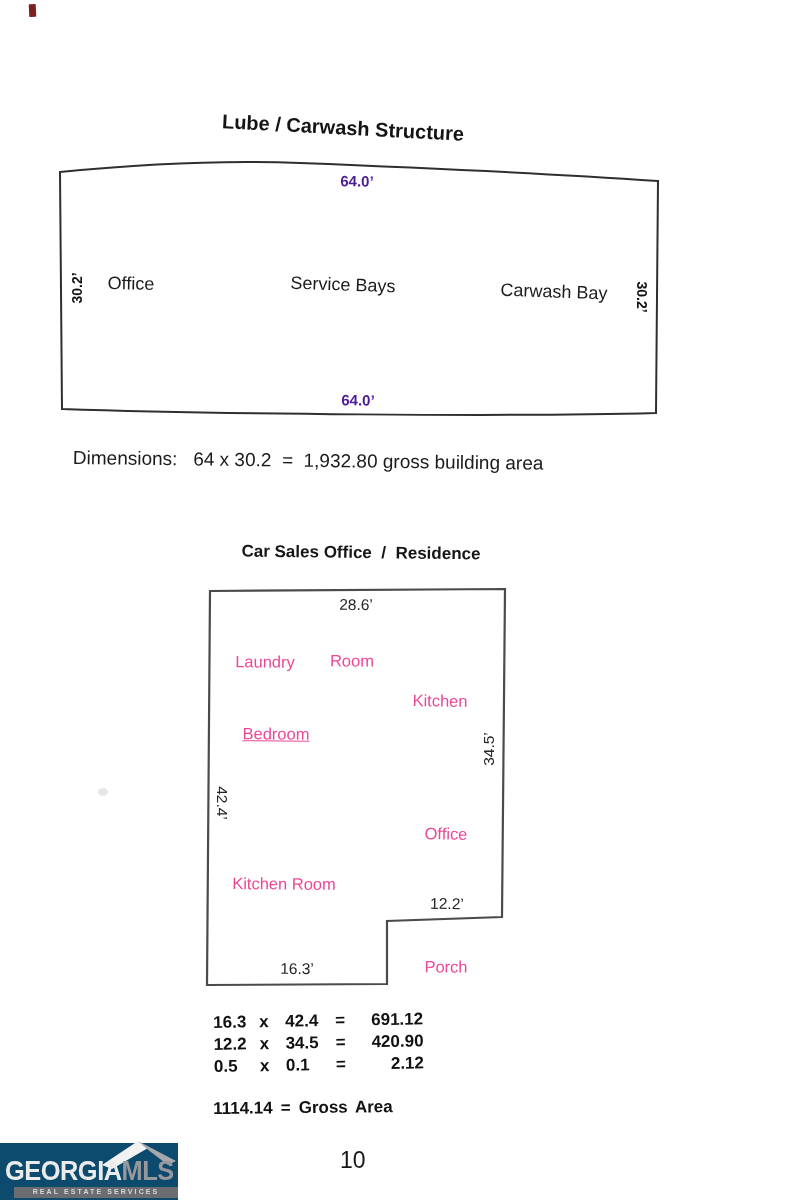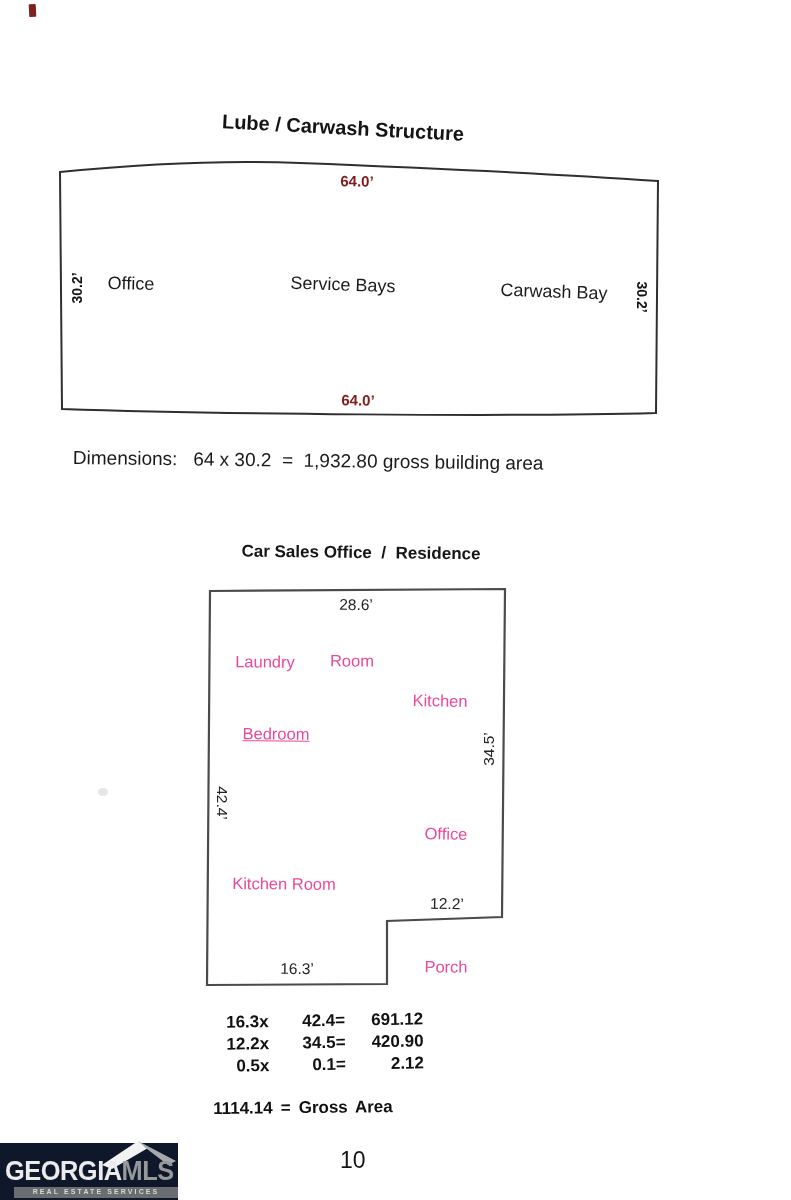--- a/index.html
+++ b/index.html
@@ -7,38 +7,38 @@
     width:791px;height:1200px;position:relative;overflow:hidden;
     font-family:"Liberation Sans","DejaVu Sans",sans-serif;
     color:#1e1e1e;
   }
   .abs{position:absolute;}
   .ctr{transform:translate(-50%,-50%);white-space:nowrap;}
   .pre{white-space:pre;}
   
   .s1-title{font-size:20px;font-weight:bold;color:#141414;transform:translate(-50%,-50%) rotate(3deg);}
   .s1-room{font-size:18px;color:#1b1b1b;}
-  .s1-dim{font-size:15px;font-weight:bold;color:#7f1d1d;}
+  .s1-dim{font-size:15px;font-weight:bold;color:#4c1d95;}
   .s1-dim-side{font-size:14px;font-weight:bold;color:#141414;}
   .dims-note{font-size:19px;color:#1b1b1b;transform:rotate(0.7deg);transform-origin:left top;}
   
   .s2-title{font-size:17px;font-weight:bold;color:#161616;transform:translate(-50%,-50%) rotate(0.7deg);}
   .s2-room{font-size:16.5px;color:#ec4899;}
   .s2-dim{font-size:15.5px;color:#242424;}
   
   .calc{left:213px;top:1012px;font-weight:bold;font-size:17px;color:#111;
         transform:rotate(-1deg);transform-origin:left top;}
   .calc-row{display:grid;grid-template-columns:46px 26px 50px 24px 64px;line-height:22px;}
-  .calc-row .num{text-align:right;}
+  .calc-row .num{text-align:left;}
   .calc-row .res{text-align:right;}
   .calc-total{left:213px;top:1099px;font-weight:bold;font-size:17px;color:#111;
         display:flex;gap:8px;transform:rotate(-0.6deg);transform-origin:left top;word-spacing:3px;}
   
   .page-num{left:340px;top:1147px;font-size:23px;color:#161616;}
-  .logo{left:0;top:1143px;width:178px;height:57px;background:#0f172a;overflow:visible;}
+  .logo{left:0;top:1143px;width:178px;height:57px;background:#0c4a6e;overflow:visible;}
   .logo-brand{position:absolute;left:5px;top:13px;display:flex;align-items:baseline;
         font-weight:bold;font-size:27px;letter-spacing:-0.5px;transform:scaleX(0.94);transform-origin:left;}
   .logo-georgia{color:#ebebec;}
   .logo-mls{color:#97989b;}
   .logo-tagbar{position:absolute;left:14px;right:0;top:44px;height:11px;background:#6c6d70;}
   .logo-tagline{position:absolute;left:0;right:0;top:1px;text-align:center;font-size:7px;
         font-weight:bold;letter-spacing:2.1px;color:#d8d8da;white-space:nowrap;}
   .red-mark{left:29px;top:4px;width:7px;height:13px;background:#7c2022;border-radius:1px;transform:rotate(-3deg);}
 </style>
 </head>

